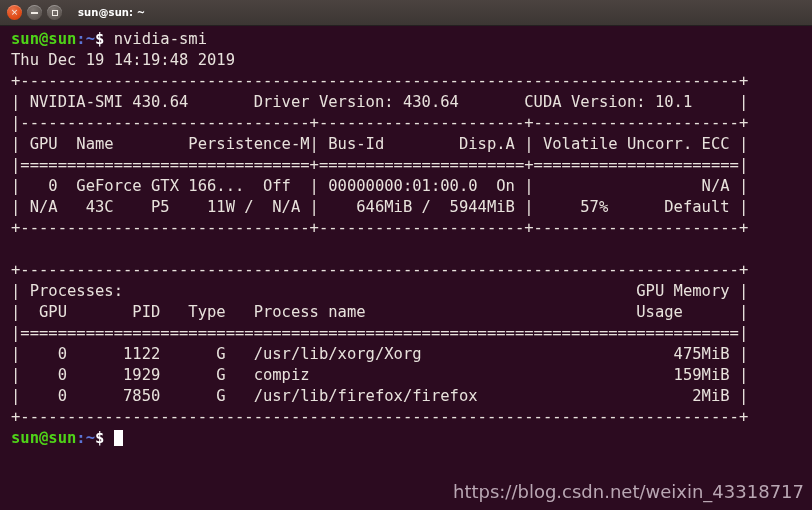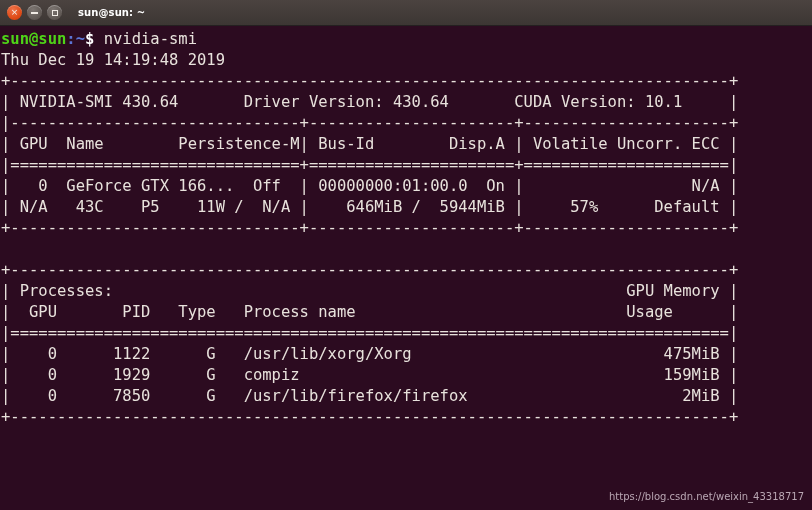--- a/index.html
+++ b/index.html
@@ -70,21 +70,21 @@
     font-family: "DejaVu Sans", "Liberation Sans", sans-serif;
     font-weight: bold;
     letter-spacing: 0.1px;
   }
 
   
   .term {
     position: relative;
     height: 484px;
     background: #2c0b20;
-    padding: 3px 0 0 1px;
+    padding: 3px 0 0 11px;
     box-sizing: border-box;
     overflow: hidden;
   }
   .line {
     height: 21px;
     line-height: 21px;
     font-size: 15.5px;
     white-space: pre;
     color: #e8e2dc;
     letter-spacing: 0px;
@@ -97,21 +97,21 @@
     width: 9px;
     height: 16px;
     background: #ffffff;
     vertical-align: -3px;
   }
   .watermark {
     position: absolute;
     right: 8px;
     bottom: 8px;
     color: #b9a7b3;
-    font-size: 10px;
+    font-size: 18px;
     font-family: "DejaVu Sans", "Liberation Sans", sans-serif;
     white-space: pre;
   }
 </style>
 </head>
 <body>
 
 <div id="app">
 
   <div class="titlebar">
@@ -148,17 +148,18 @@
       <div class="line">+-----------------------------------------------------------------------------+</div>
       <div class="line">| Processes:                                                       GPU Memory |</div>
       <div class="line">|  GPU       PID   Type   Process name                             Usage      |</div>
       <div class="line">|=============================================================================|</div>
       <div class="line">|    0      1122      G   /usr/lib/xorg/Xorg                           475MiB |</div>
       <div class="line">|    0      1929      G   compiz                                       159MiB |</div>
       <div class="line">|    0      7850      G   /usr/lib/firefox/firefox                       2MiB |</div>
       <div class="line">+-----------------------------------------------------------------------------+</div>
     </div>
 
+    <div class="line"><span class="g">sun@sun</span><span class="b">:~</span><span class="w">$</span><span> </span><span class="cursor"></span></div>
 
     <div class="watermark">https://blog.csdn.net/weixin_43318717</div>
   </div>
 
 </div>
 
 </body></html>

